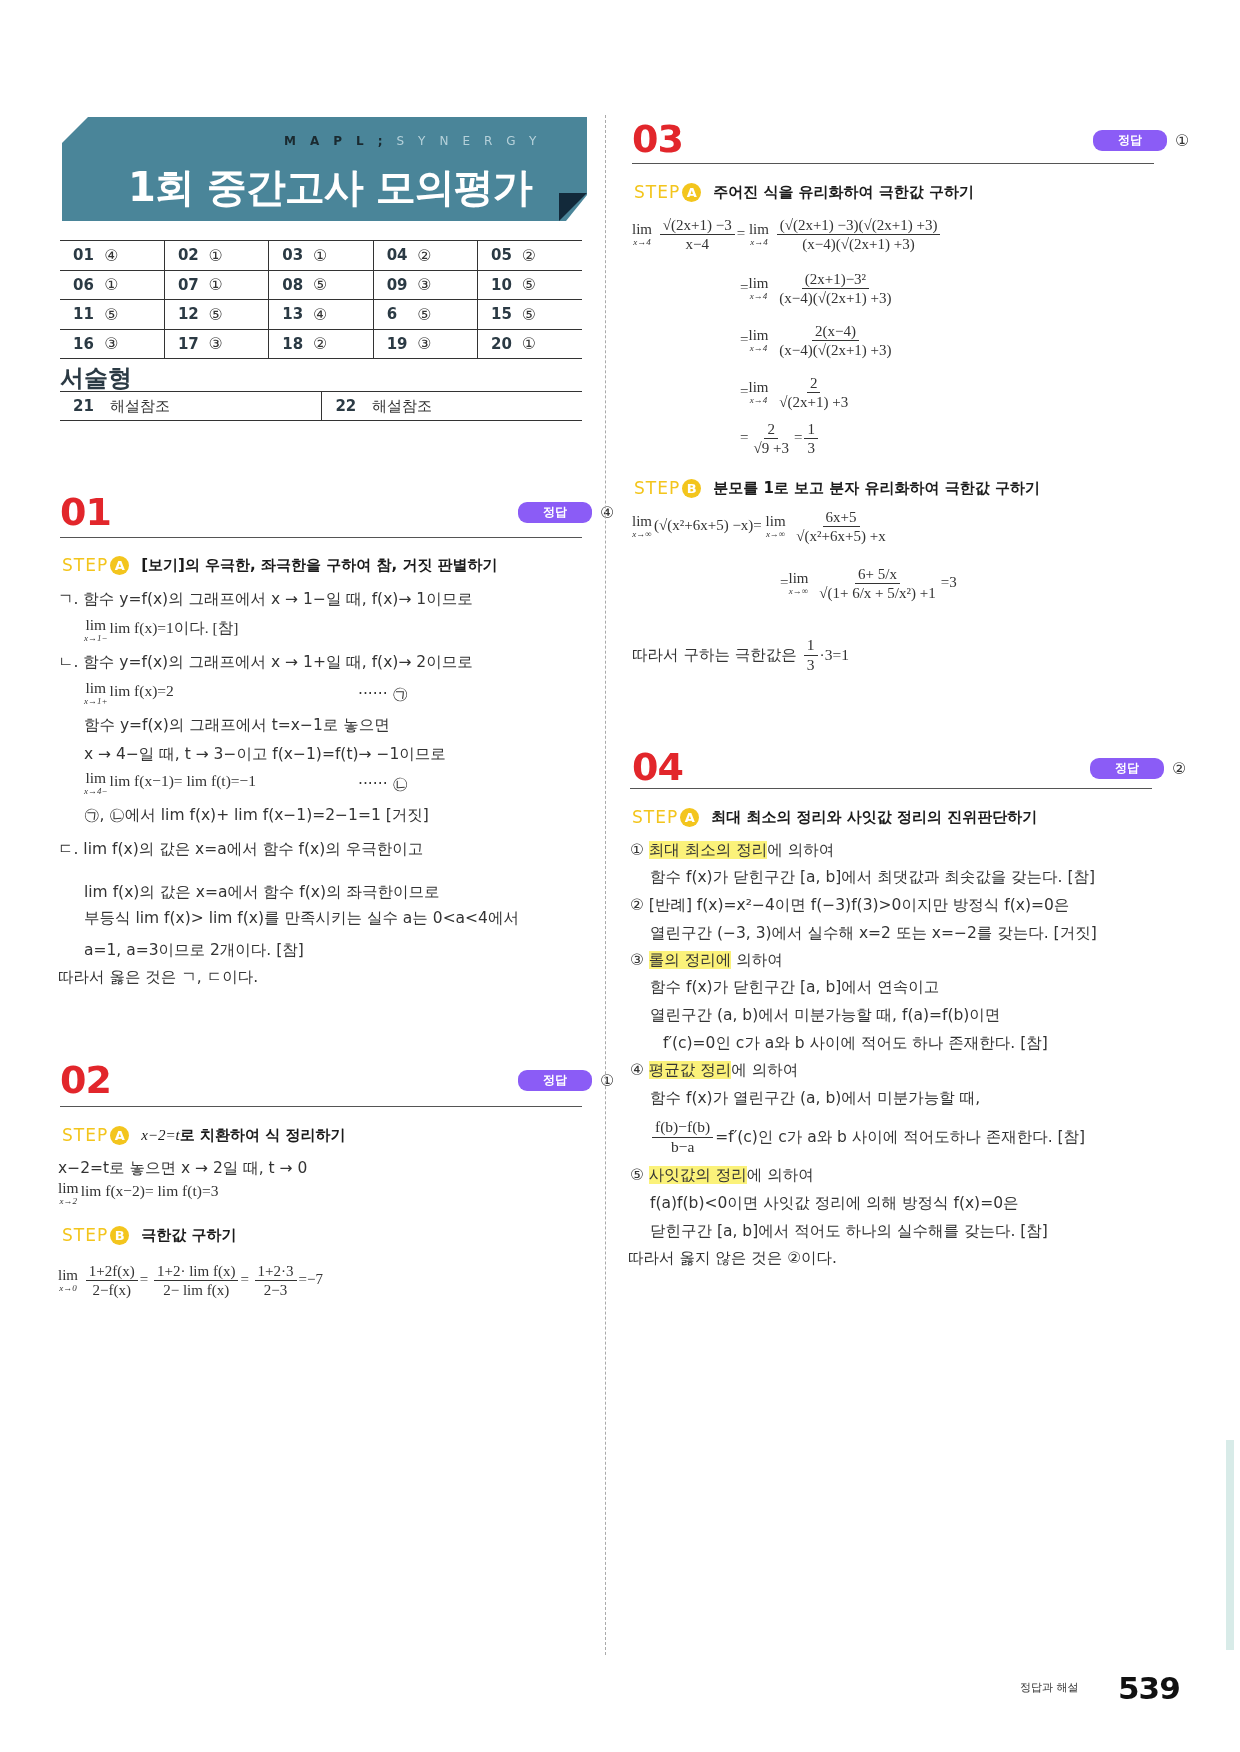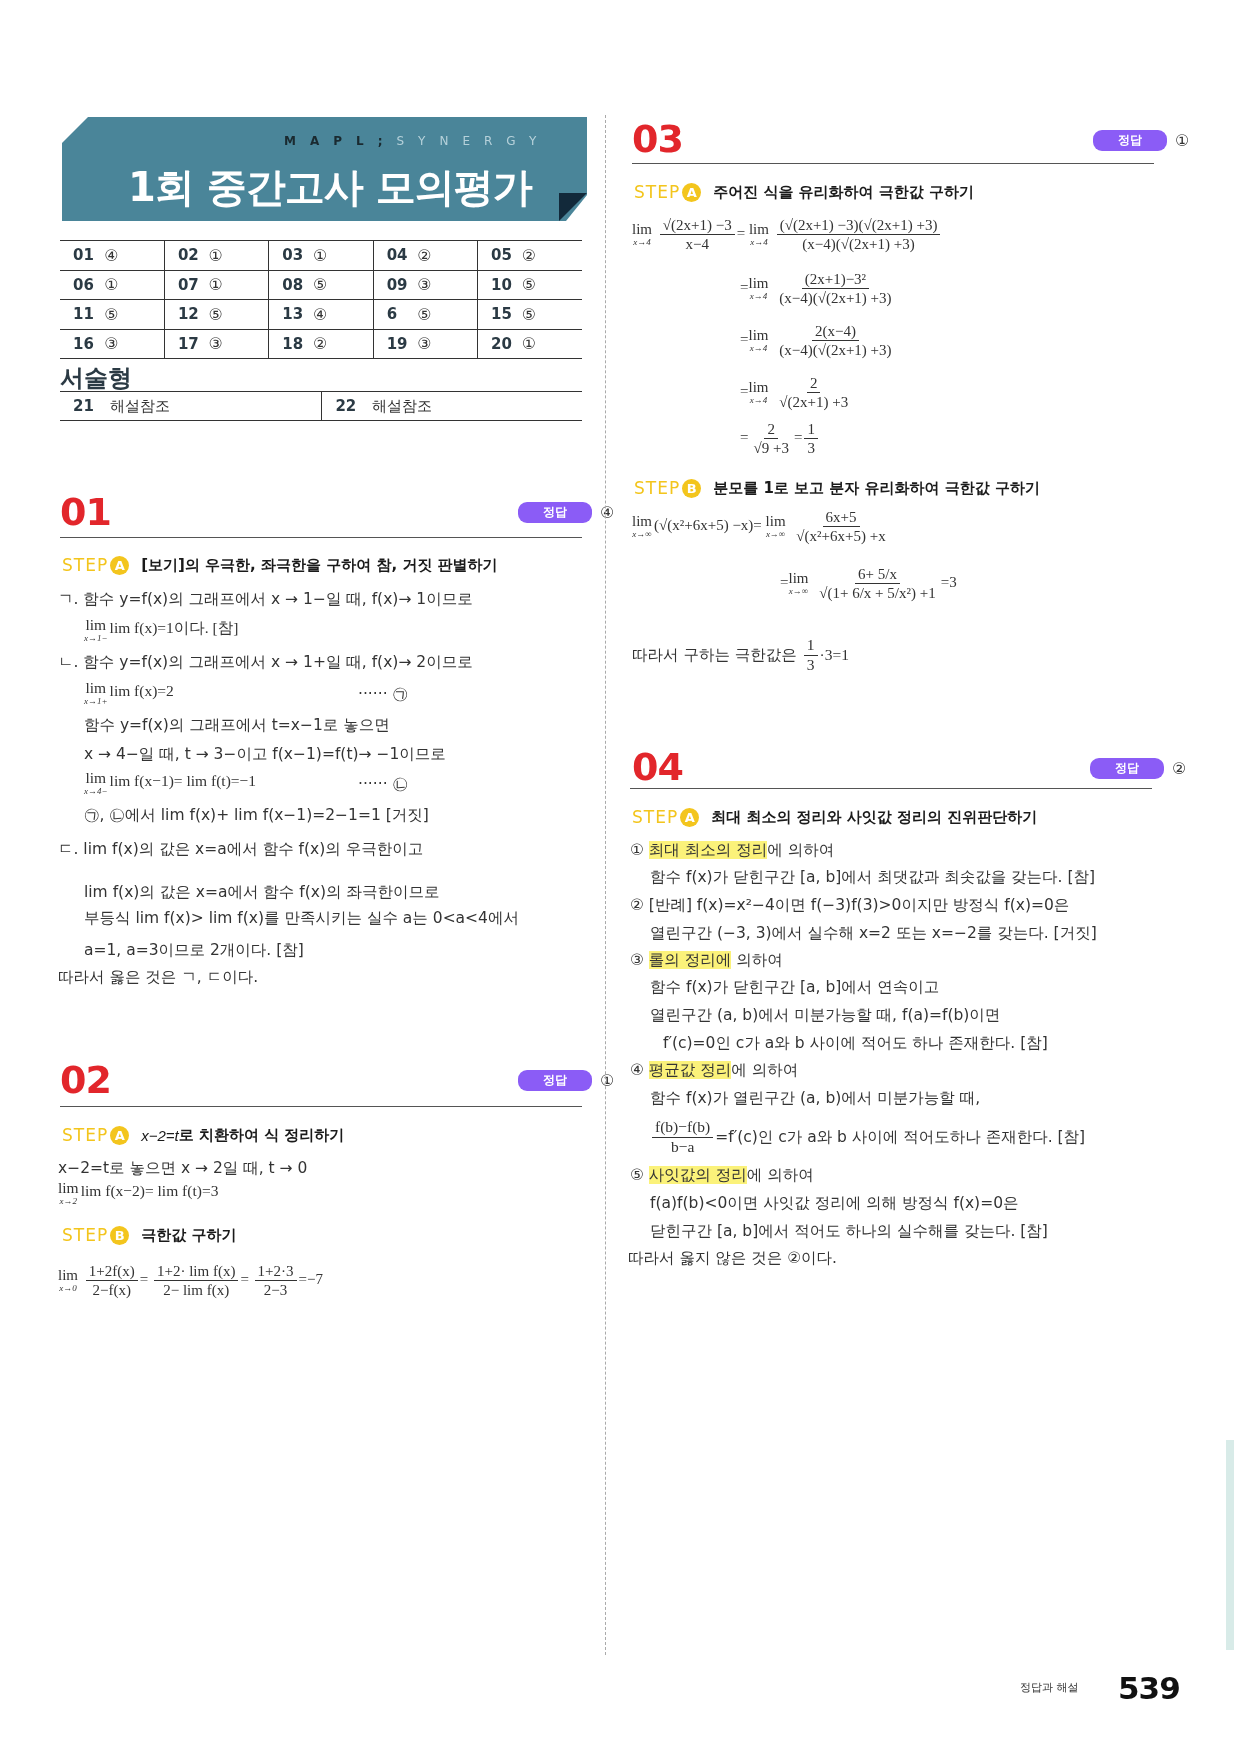--- a/index.html
+++ b/index.html
@@ -1,18 +1,18 @@
 <!DOCTYPE html>
 <html><head>
 <meta charset="utf-8">
 <style>
   * { box-sizing: border-box; margin: 0; padding: 0; }
   html, body { width: 1240px; height: 1752px; background: #ffffff; overflow: hidden; }
   body { position: relative; font-family: "DejaVu Sans", "Liberation Sans", sans-serif; color: #222; }
-  .math { font-family: Liberation Sans, sans-serif; font-style: italic; }
+  .math { font-family: Liberation Serif, serif; font-style: italic; }
   .mathr { font-family: "Liberation Serif", "DejaVu Serif", serif; }
 
   
   .banner {
     position: absolute; left: 62px; top: 117px; width: 525px; height: 104px;
     background: #4a8599;
     clip-path: polygon(26px 0, 100% 0, 100% 75%, 96% 100%, 0 100%, 0 26px);
   }
   .banner-fold {
     position: absolute; left: 559px; top: 193px; width: 28px; height: 28px;

